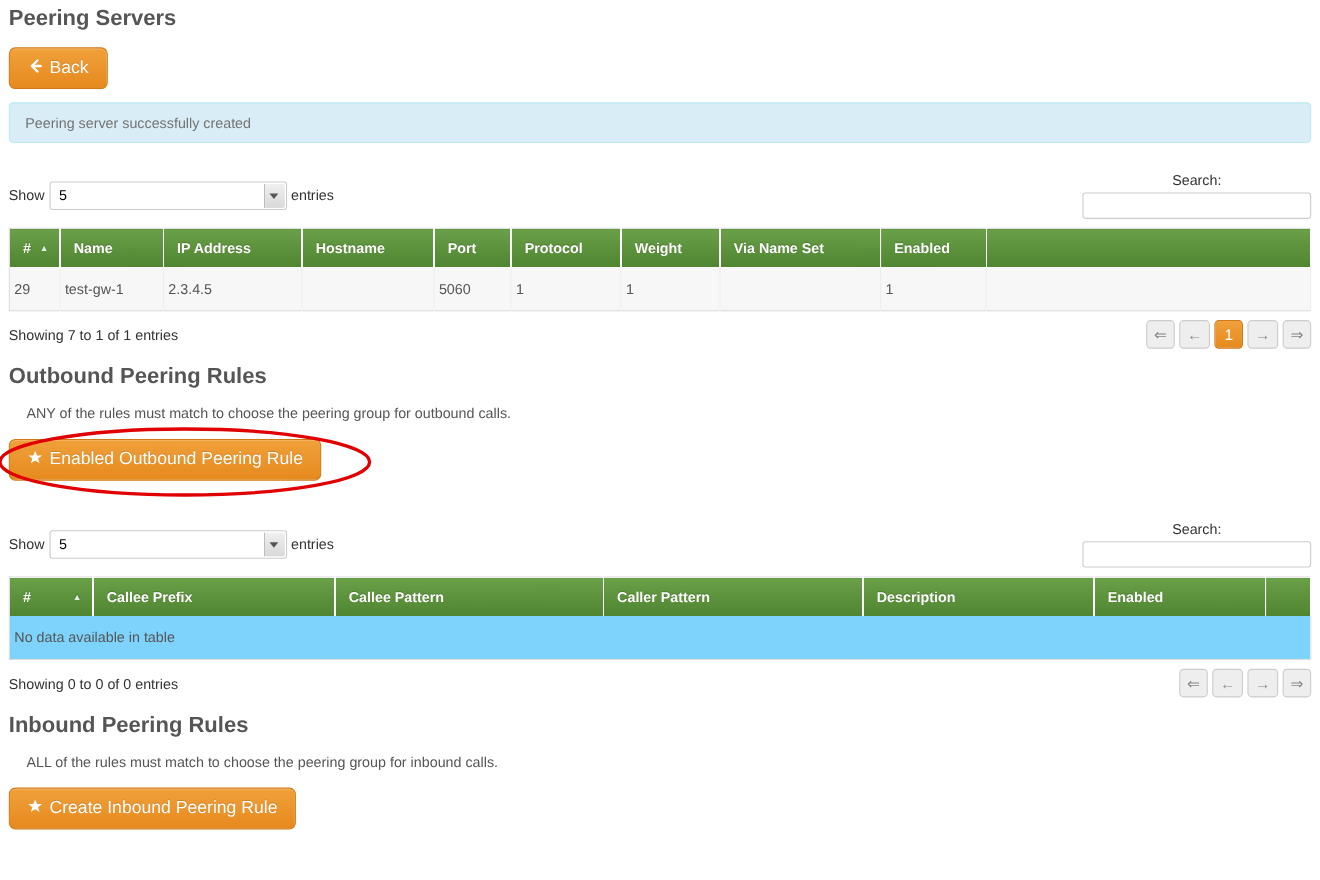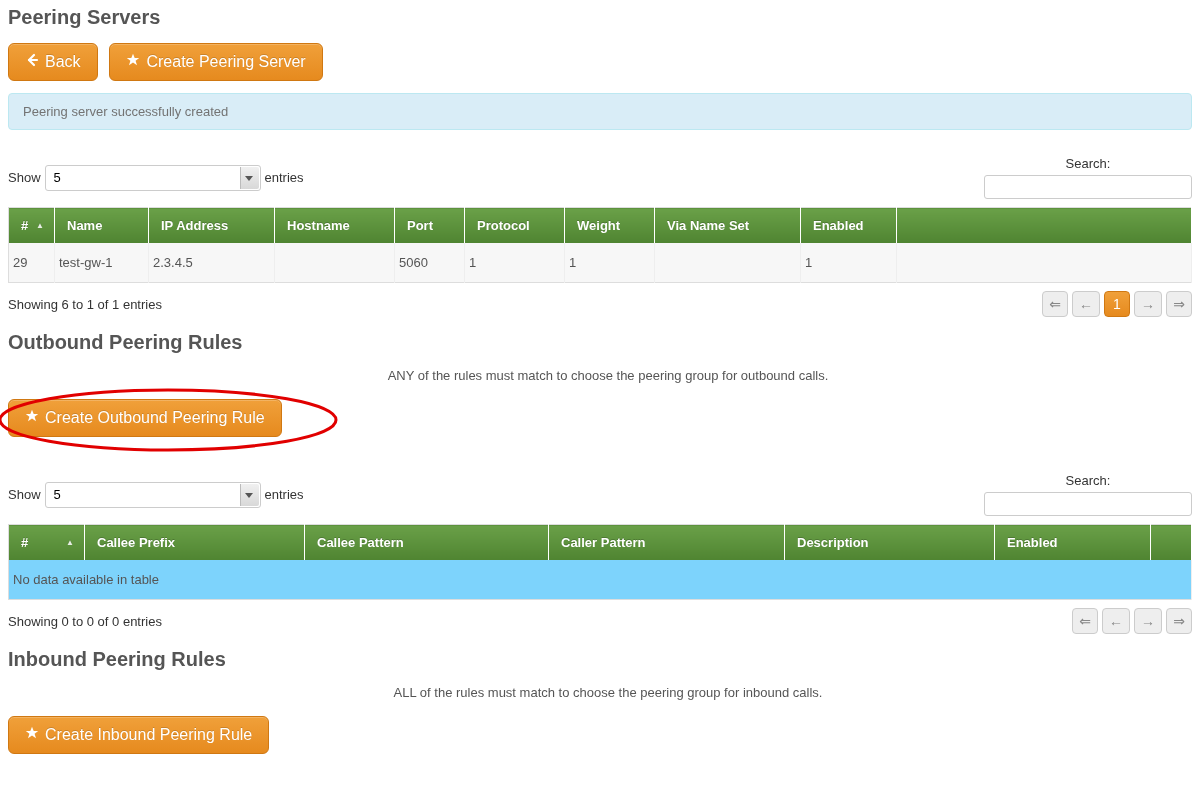--- a/index.html
+++ b/index.html
@@ -165,21 +165,20 @@
   }
   .pager .pbtn.active {
     background: linear-gradient(to bottom, #f0a03a, #e68a1e);
     color: #fff;
     border-color: #d07812;
   }
   .section-desc {
     font-size: 13px;
     color: #555;
     margin: 6px 0 16px 16px;
-    text-align: center;
   }
   .ellipse-wrap {
     position: relative;
     display: inline-block;
     margin-bottom: 10px;
   }
   .ellipse-wrap svg.annot {
     position: absolute;
     left: -18px;
     top: -14px;
@@ -196,28 +195,20 @@
 
 <div class="btn-row">
   <button class="btn">
     <span class="icon">
       <svg width="14" height="14" viewBox="0 0 14 14">
           <path d="M9 2 L4 7 L9 12" stroke="#fff" stroke-width="2.2" fill="none" stroke-linecap="round" stroke-linejoin="round"></path>
           <line x1="4" y1="7" x2="12" y2="7" stroke="#fff" stroke-width="2.2" stroke-linecap="round"></line>
         </svg>
     </span>
     <span>Back</span>
-  </button>
-  <button class="btn">
-    <span class="icon">
-      <svg width="14" height="14" viewBox="0 0 14 14">
-          <polygon points="7,0.8 8.7,5 13.2,5 9.6,7.8 11,12.2 7,9.6 3,12.2 4.4,7.8 0.8,5 5.3,5" fill="#fff"></polygon>
-        </svg>
-    </span>
-    <span>Create Peering Server</span>
   </button>
 </div>
 
 <div class="alert-info">Peering server successfully created</div>
 
 
 <div class="table-controls">
   <div class="left">
     <span>Show</span>
     <span class="select-wrap">
@@ -271,42 +262,42 @@
       <td>1</td>
       <td>1</td>
       <td></td>
       <td>1</td>
       <td></td>
     </tr>
   </tbody>
 </table>
 
 <div class="table-footer">
-  <span>Showing 6 to 1 of 1 entries</span>
+  <span>Showing 7 to 1 of 1 entries</span>
   <div class="pager">
     <span class="pbtn">⇐</span>
     <span class="pbtn">←</span>
     <span class="pbtn active">1</span>
     <span class="pbtn">→</span>
     <span class="pbtn">⇒</span>
   </div>
 </div>
 
 
 <h2>Outbound Peering Rules</h2>
 <div class="section-desc">ANY of the rules must match to choose the peering group for outbound calls.</div>
 
 <div class="ellipse-wrap">
   <button class="btn">
     <span class="icon">
       <svg width="14" height="14" viewBox="0 0 14 14">
           <polygon points="7,0.8 8.7,5 13.2,5 9.6,7.8 11,12.2 7,9.6 3,12.2 4.4,7.8 0.8,5 5.3,5" fill="#fff"></polygon>
         </svg>
     </span>
-    <span>Create Outbound Peering Rule</span>
+    <span>Enabled Outbound Peering Rule</span>
   </button>
   <svg class="annot" width="356" height="70">
     <ellipse cx="178" cy="35" rx="168" ry="30" fill="none" stroke="#e10000" stroke-width="3"></ellipse>
   </svg>
 </div>
 
 <div class="table-controls">
   <div class="left">
     <span>Show</span>
     <span class="select-wrap">

